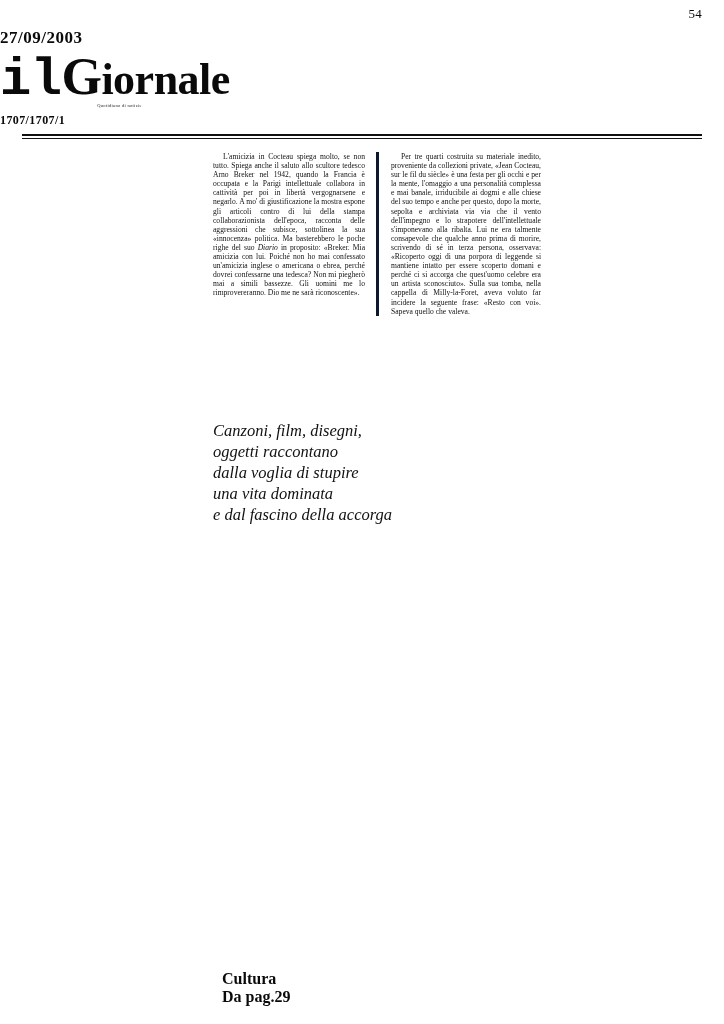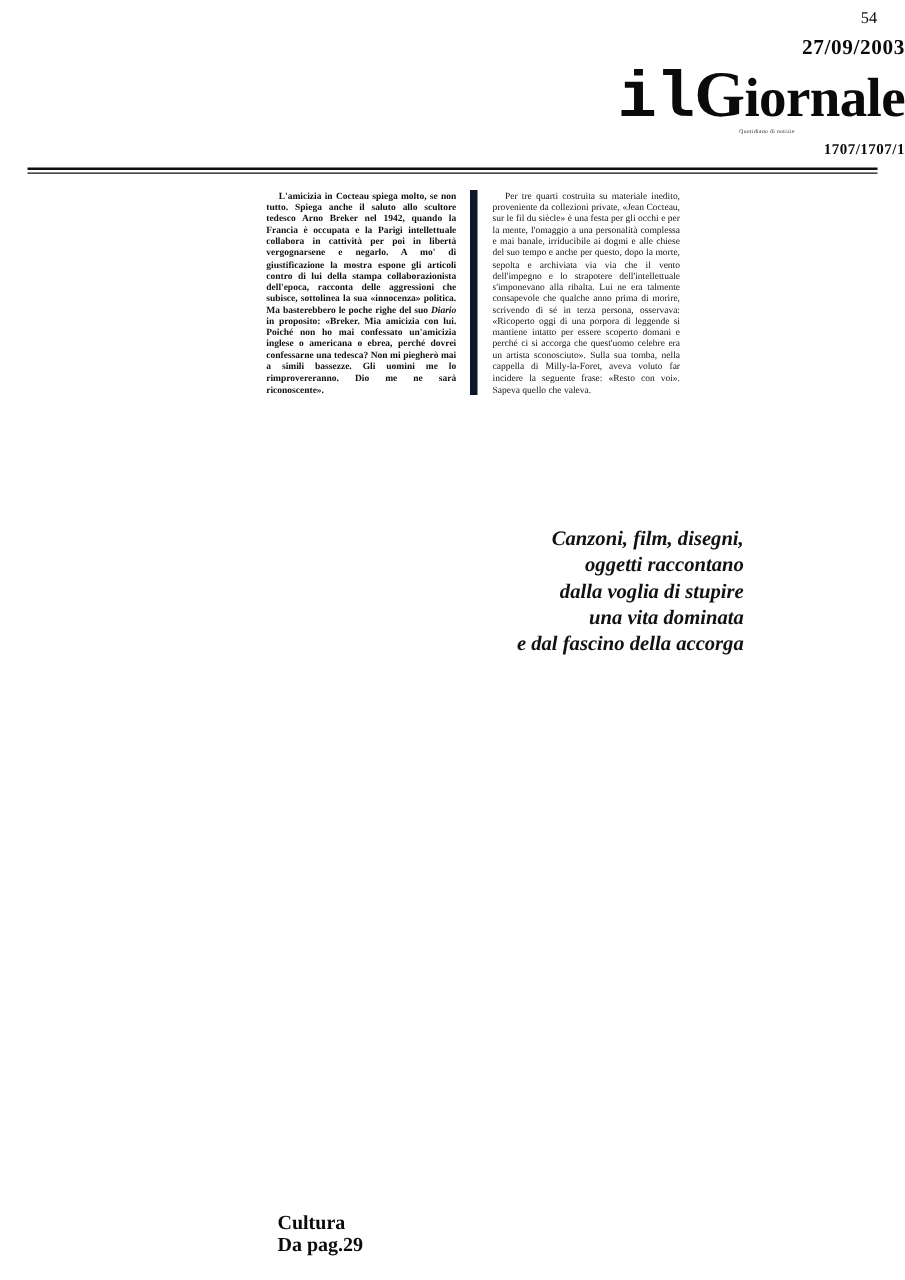--- a/index.html
+++ b/index.html
@@ -25,21 +25,21 @@
     right: 22px;
     font-family: "Liberation Serif", serif;
     font-size: 13px;
     letter-spacing: 0.2px;
   }
   .masthead {
     position: absolute;
     top: 28px;
     left: 0;
     right: 0;
-    text-align: right;
+    text-align: left;
   }
   .issue-date {
     font-family: "Liberation Serif", serif;
     font-weight: bold;
     font-size: 17px;
     letter-spacing: 0.5px;
     margin-bottom: 2px;
   }
   .logo {
     font-family: "Liberation Serif", serif;
@@ -101,41 +101,40 @@
     width: 150px;
     font-family: "Liberation Serif", serif;
     font-size: 7.6px;
     line-height: 9.1px;
     text-align: justify;
     text-justify: inter-word;
     hyphens: auto;
     color: #111;
   }
   .col.left {
-    border-right: 6px solid #0f172a;
+    border-right: 3px solid #0f172a;
     padding-right: 11px;
     width: 152px;
-    font-weight: bold;
   }
   .col p {
     margin: 0;
     text-indent: 10px;
   }
   .col .it {
     font-style: italic;
   }
   .pullquote {
     position: absolute;
     top: 420px;
     left: 213px;
     width: 382px;
-    text-align: right;
+    text-align: left;
     font-family: "Liberation Serif", serif;
     font-style: italic;
-    font-weight: bold;
+    font-weight: normal;
     font-size: 16.5px;
     line-height: 21px;
     color: #111;
   }
   .pullquote div {
     white-space: nowrap;
   }
   .footer {
     position: absolute;
     bottom: 18px;

